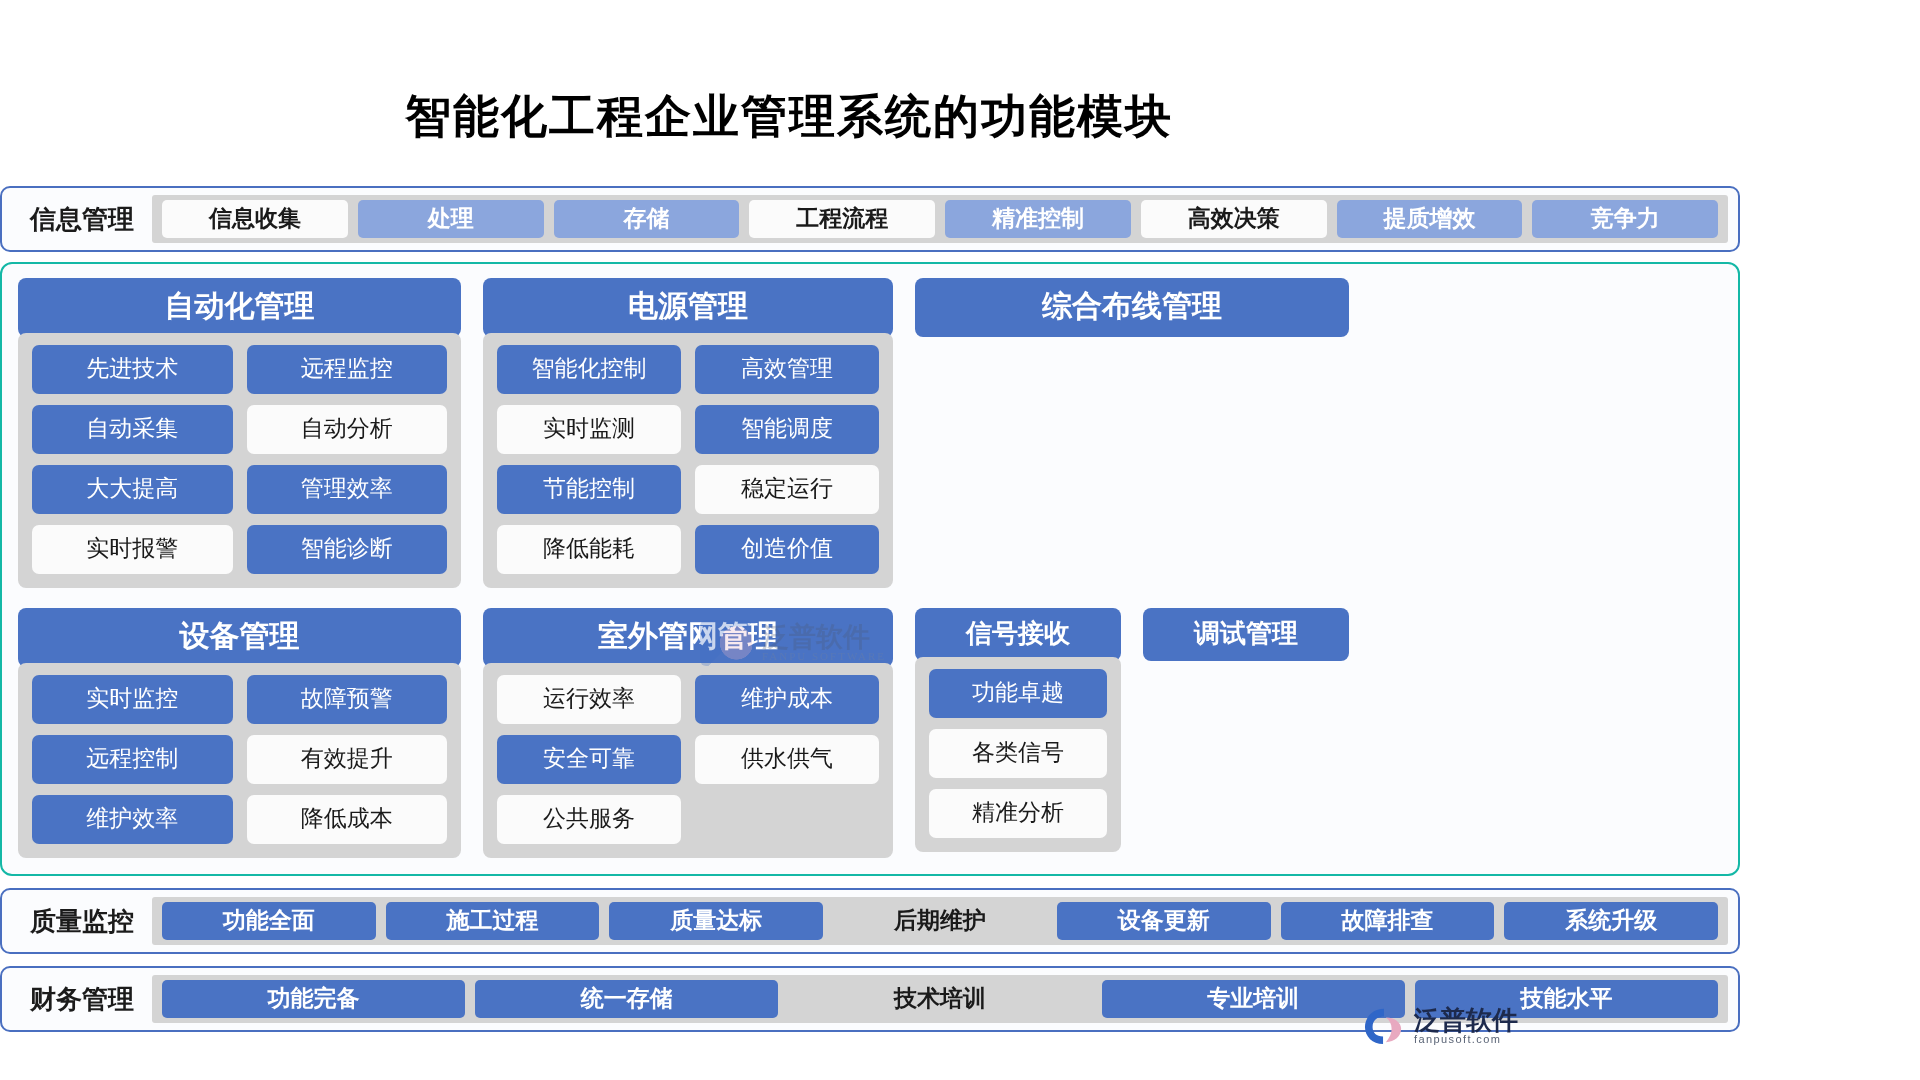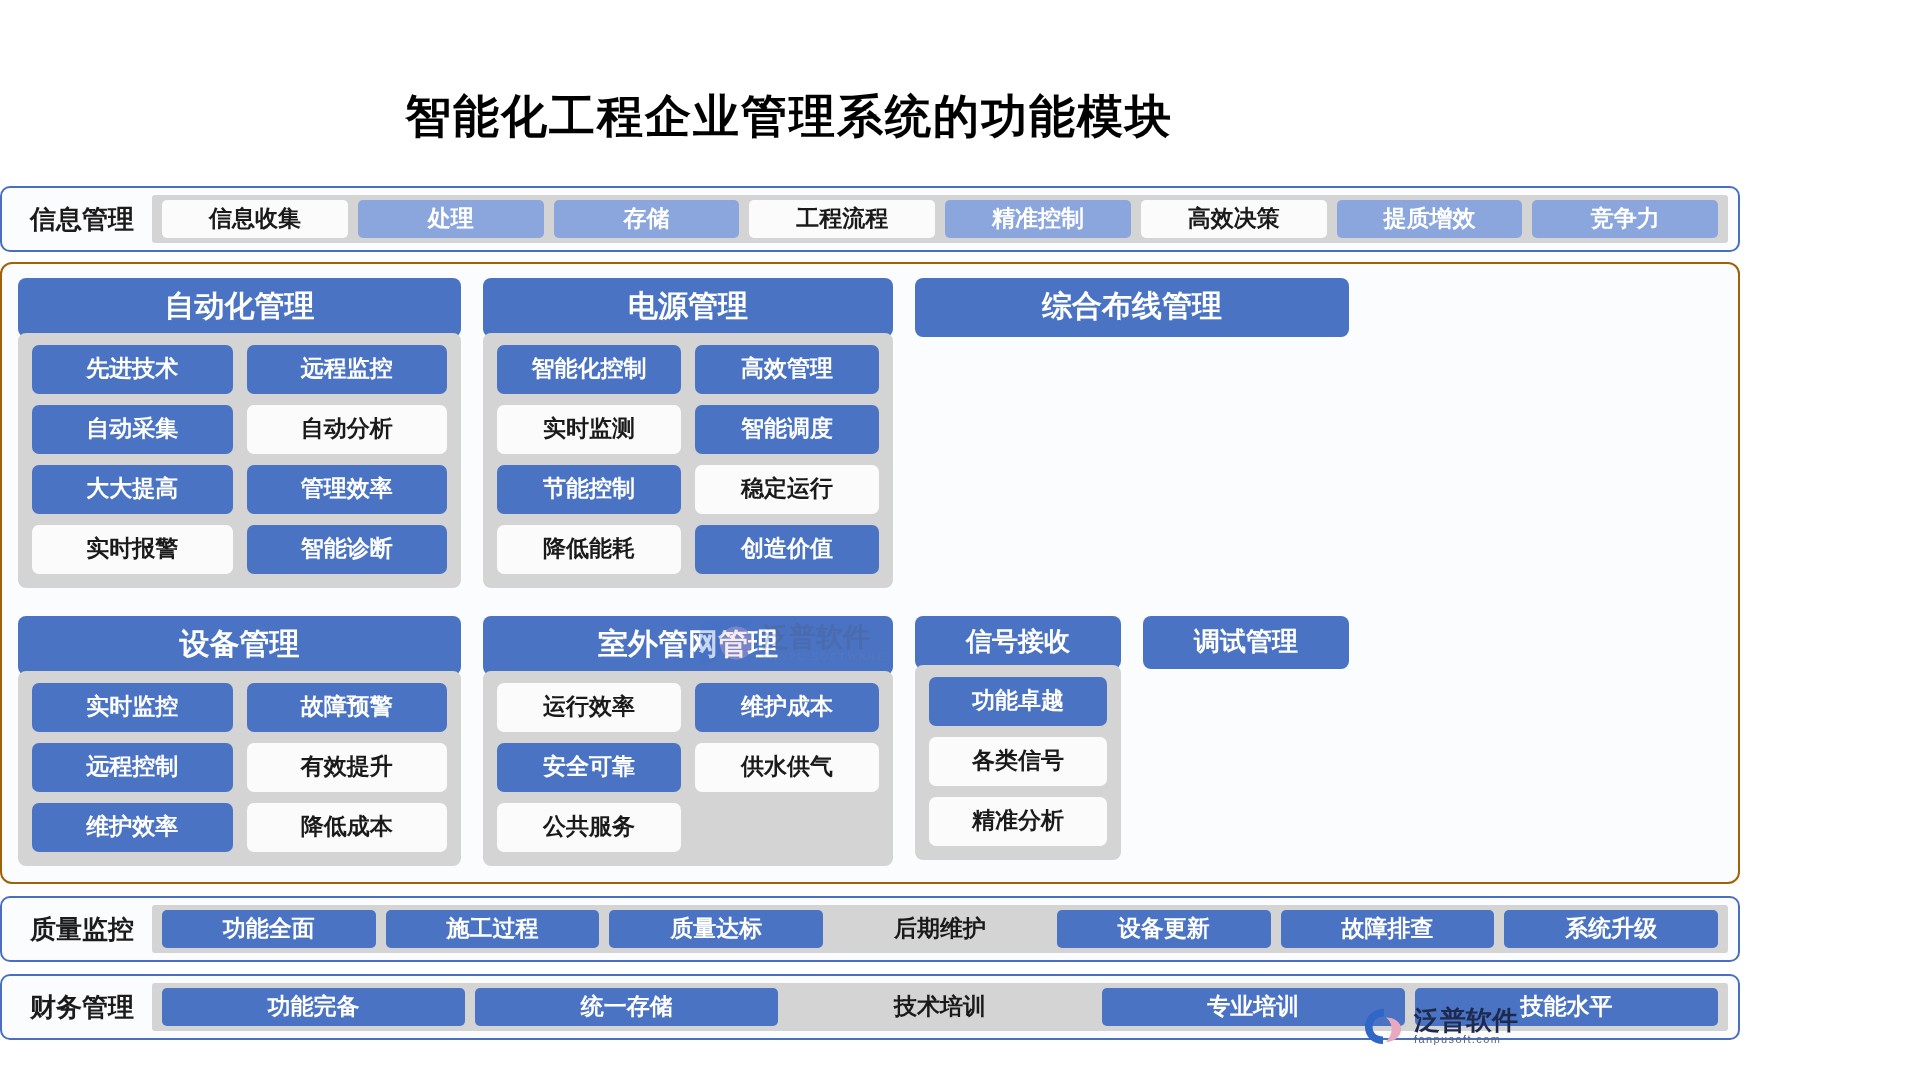--- a/index.html
+++ b/index.html
@@ -69,27 +69,27 @@
   .chip.solid { background: #4a73c4; color: #ffffff; }
   .chip.plain { background: transparent; color: #1a1a1a; }
 
   
   #info-band { margin-top: 38px; }
 
   
   .main-panel {
     margin: 10px auto 0;
     width: 1740px;
-    border: 2px solid #a16207;
+    border: 2px solid #14b8a6;
     border-radius: 12px;
     background: #fbfcfe;
     padding: 14px 16px 16px;
   }
   .grid-row { display: flex; gap: 22px; }
-  .grid-row + .grid-row { margin-top: 28px; }
+  .grid-row + .grid-row { margin-top: 20px; }
 
   .col { display: flex; flex-direction: column; }
   .col.w1 { flex: 0 0 443px; }
   .col.w2 { flex: 0 0 410px; }
   .col.w3 { flex: 0 0 434px; }
   .col.half { flex: 0 0 206px; }
   .pair { display: flex; gap: 22px; flex: 0 0 434px; }
 
   .mod-header {
     background: #4a73c4;
@@ -109,21 +109,21 @@
     margin-top: -4px;
     padding: 12px 14px 14px;
     display: grid;
     grid-template-columns: 1fr 1fr;
     gap: 11px 14px;
   }
   .mod-body.onecol { grid-template-columns: 1fr; }
   .cell {
     text-align: center;
     font-size: 23px;
-    font-weight: bold;
+    font-weight: normal;
     border-radius: 7px;
     padding: 8px 2px 10px;
     font-family: "Liberation Serif", "DejaVu Serif", serif;
     white-space: nowrap;
   }
   .cell.solid { background: #4a73c4; color: #ffffff; }
   .cell.light { background: #fbfbfb; color: #1a1a1a; }
 
   
   #quality-band { margin-top: 12px; }

